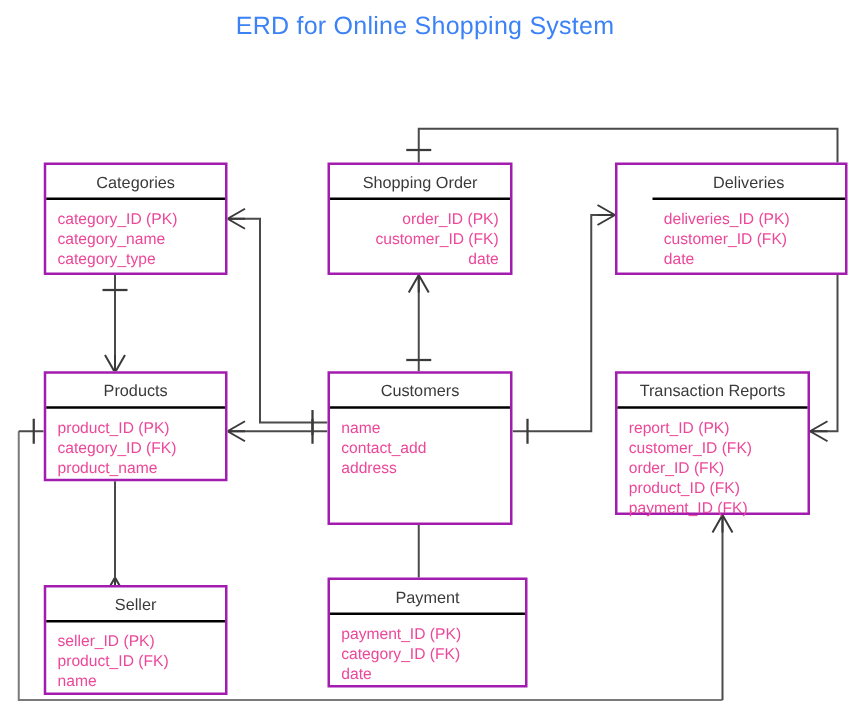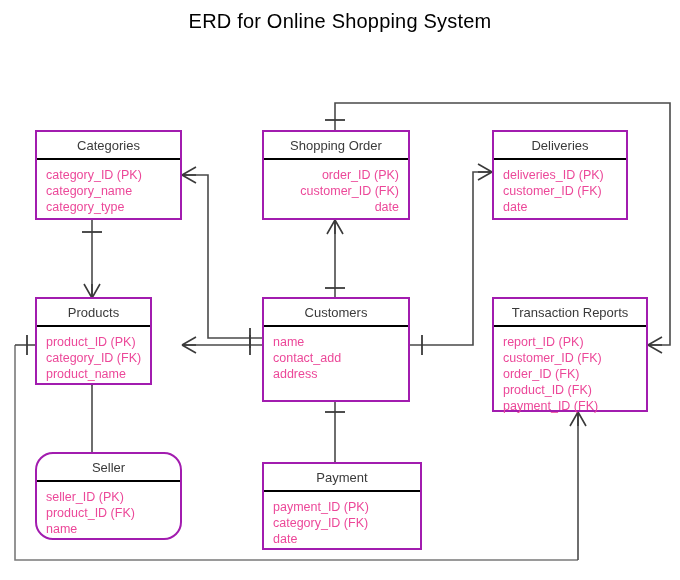--- a/index.html
+++ b/index.html
@@ -7,21 +7,21 @@
     width:680px;height:580px;
     background:#ffffff;
     font-family:"Liberation Sans", sans-serif;
     overflow:hidden;
     position:relative;
   }
   #canvas{position:absolute;left:0;top:0;width:680px;height:580px;}
   #title{
     position:absolute;left:0;top:10px;width:680px;
     text-align:center;
-    font-size:20px;color:#000000;
+    font-size:20px;color:#3b82f6;
     letter-spacing:.2px;
     white-space:nowrap;
   }
   .entity{
     position:absolute;
     border:2px solid #a21caf;
     background:#fff;
     box-sizing:border-box;
     z-index:5;
   }
@@ -109,59 +109,59 @@
 
   <div class="entity" style="left:262px;top:130px;width:148px;height:90px;text-align:right;">
     <div class="ehead">Shopping Order</div>
     <div class="ebody">
       <div class="attr">order_ID (PK)</div>
       <div class="attr">customer_ID (FK)</div>
       <div class="attr">date</div>
     </div>
   </div>
 
-  <div class="entity" style="left:492px;top:130px;width:136px;height:90px;">
+  <div class="entity" style="left:492px;top:130px;width:186px;height:90px;padding-left:28px;">
     <div class="ehead">Deliveries</div>
     <div class="ebody">
       <div class="attr">deliveries_ID (PK)</div>
       <div class="attr">customer_ID (FK)</div>
       <div class="attr">date</div>
     </div>
   </div>
 
-  <div class="entity" style="left:35px;top:297px;width:117px;height:88px;">
+  <div class="entity" style="left:35px;top:297px;width:147px;height:88px;">
     <div class="ehead">Products</div>
     <div class="ebody">
       <div class="attr">product_ID (PK)</div>
       <div class="attr">category_ID (FK)</div>
       <div class="attr">product_name</div>
     </div>
   </div>
 
-  <div class="entity" style="left:262px;top:297px;width:148px;height:105px;">
+  <div class="entity" style="left:262px;top:297px;width:148px;height:123px;">
     <div class="ehead">Customers</div>
     <div class="ebody">
       <div class="attr">name</div>
       <div class="attr">contact_add</div>
       <div class="attr">address</div>
     </div>
   </div>
 
   <div class="entity" style="left:492px;top:297px;width:156px;height:115px;">
     <div class="ehead">Transaction Reports</div>
     <div class="ebody">
       <div class="attr">report_ID (PK)</div>
       <div class="attr">customer_ID (FK)</div>
       <div class="attr">order_ID (FK)</div>
       <div class="attr">product_ID (FK)</div>
       <div class="attr">payment_ID (FK)</div>
     </div>
   </div>
 
-  <div class="entity" style="left:35px;top:452px;width:147px;height:88px;border-radius:18px;">
+  <div class="entity" style="left:35px;top:468px;width:147px;height:88px;">
     <div class="ehead">Seller</div>
     <div class="ebody">
       <div class="attr">seller_ID (PK)</div>
       <div class="attr">product_ID (FK)</div>
       <div class="attr">name</div>
     </div>
   </div>
 
   <div class="entity" style="left:262px;top:462px;width:160px;height:88px;">
     <div class="ehead">Payment</div>

